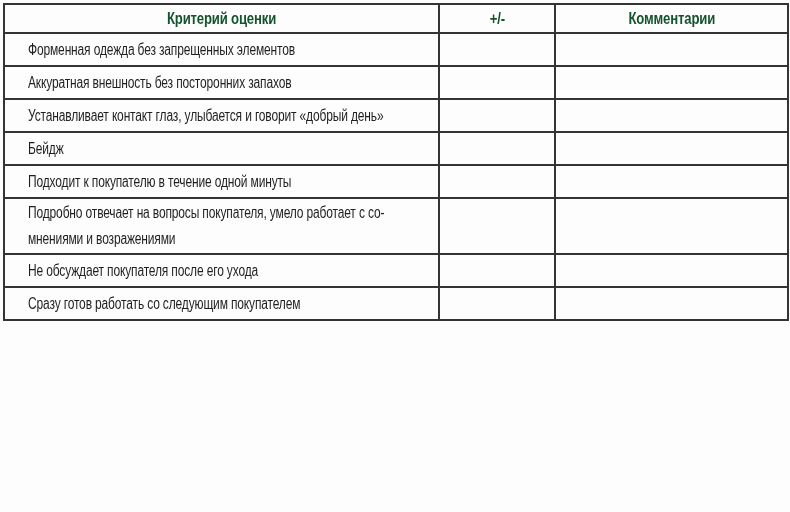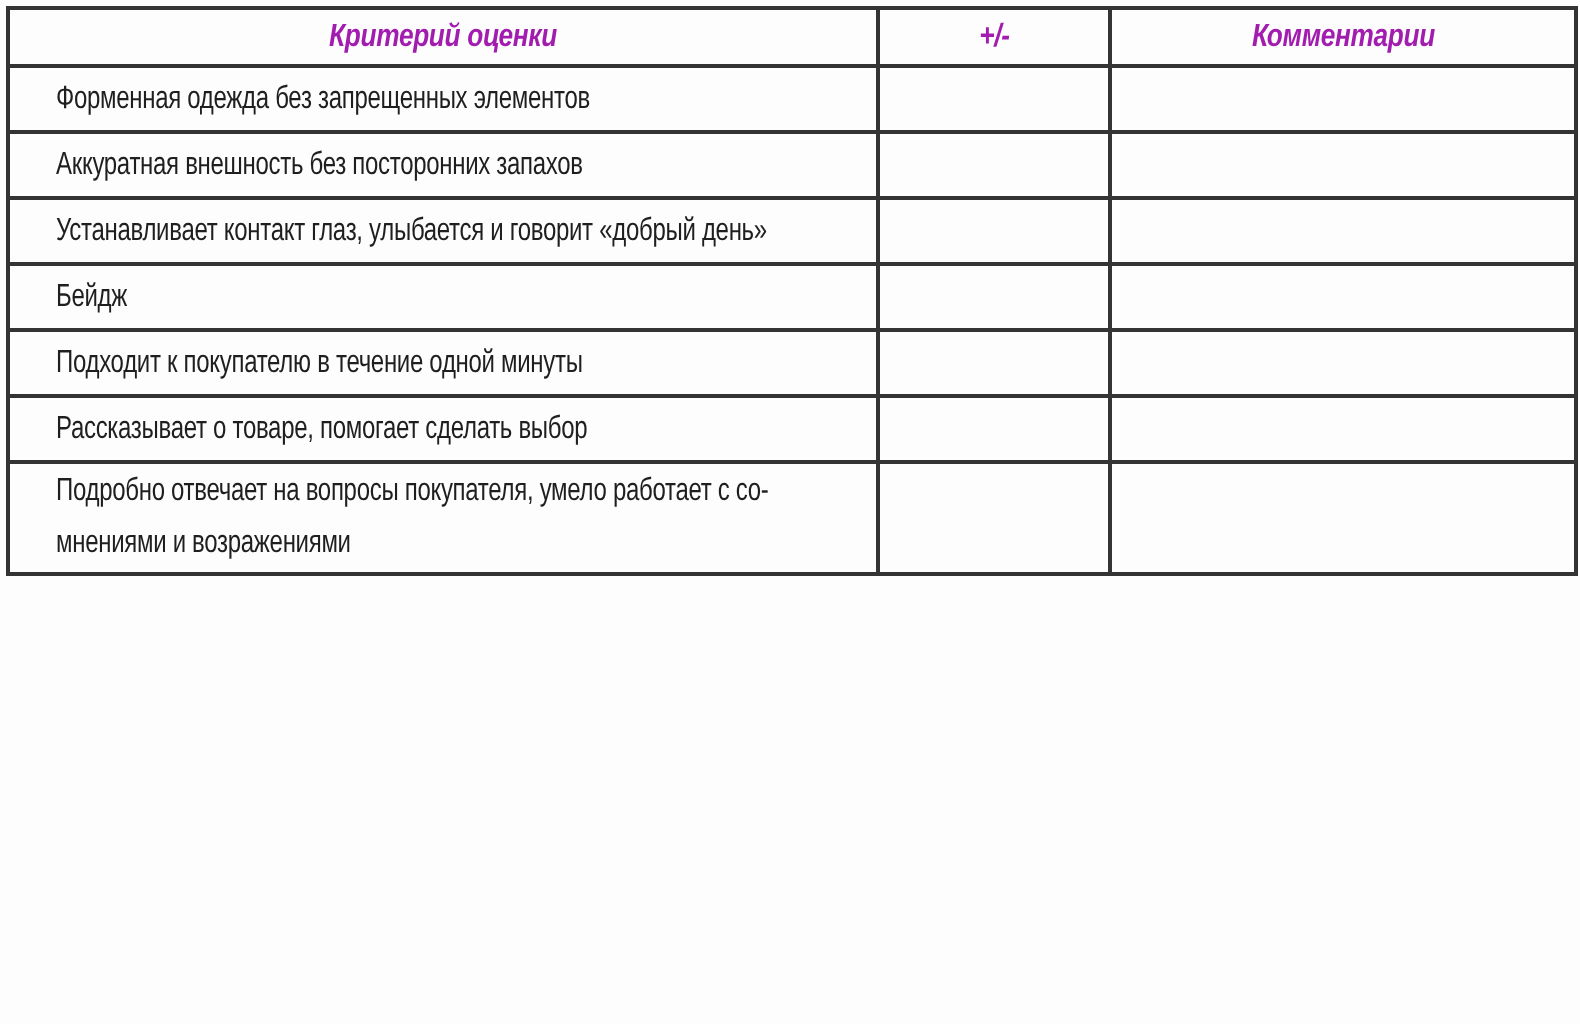--- a/index.html
+++ b/index.html
@@ -32,22 +32,21 @@
     vertical-align: middle;
     overflow: hidden;
     padding: 0;
     background: #fdfdfd;
   }
   .criteria-table th {
     height: 27px;
     text-align: center;
     font-weight: bold;
     font-size: 17px;
-    color: #a21caf;
-    font-style: italic;
+    color: #14532d;
   }
   tr.r-s { height: 33px; }
   tr.r-d { height: 56px; }
   td.crit {
     text-align: left;
     padding-left: 23px;
     padding-right: 4px;
   }
   td.mark, td.comm { text-align: center; }
   
@@ -103,26 +102,31 @@
       <tr class="r-s">
         <td class="crit"><span class="cond">Бейдж</span></td>
         <td class="mark"><span class="cond"></span></td>
         <td class="comm"><span class="cond"></span></td>
       </tr>
       <tr class="r-s">
         <td class="crit"><span class="cond">Подходит к покупателю в течение одной минуты</span></td>
         <td class="mark"><span class="cond"></span></td>
         <td class="comm"><span class="cond"></span></td>
       </tr>
-      <tr class="r-s">
-        <td class="crit"><span class="cond">Рассказывает о товаре, помогает сделать выбор</span></td>
+      <tr class="r-d">
+        <td class="crit"><span class="cond">Подробно отвечает на вопросы покупателя, умело работает с со-
+мнениями и возражениями</span></td>
         <td class="mark"><span class="cond"></span></td>
         <td class="comm"><span class="cond"></span></td>
       </tr>
-      <tr class="r-d">
-        <td class="crit"><span class="cond">Подробно отвечает на вопросы покупателя, умело работает с со-
-мнениями и возражениями</span></td>
+      <tr class="r-s">
+        <td class="crit"><span class="cond">Не обсуждает покупателя после его ухода</span></td>
+        <td class="mark"><span class="cond"></span></td>
+        <td class="comm"><span class="cond"></span></td>
+      </tr>
+      <tr class="r-s">
+        <td class="crit"><span class="cond">Сразу готов работать со следующим покупателем</span></td>
         <td class="mark"><span class="cond"></span></td>
         <td class="comm"><span class="cond"></span></td>
       </tr>
     </tbody>
   </table>
 </div>
 
 </body></html>

